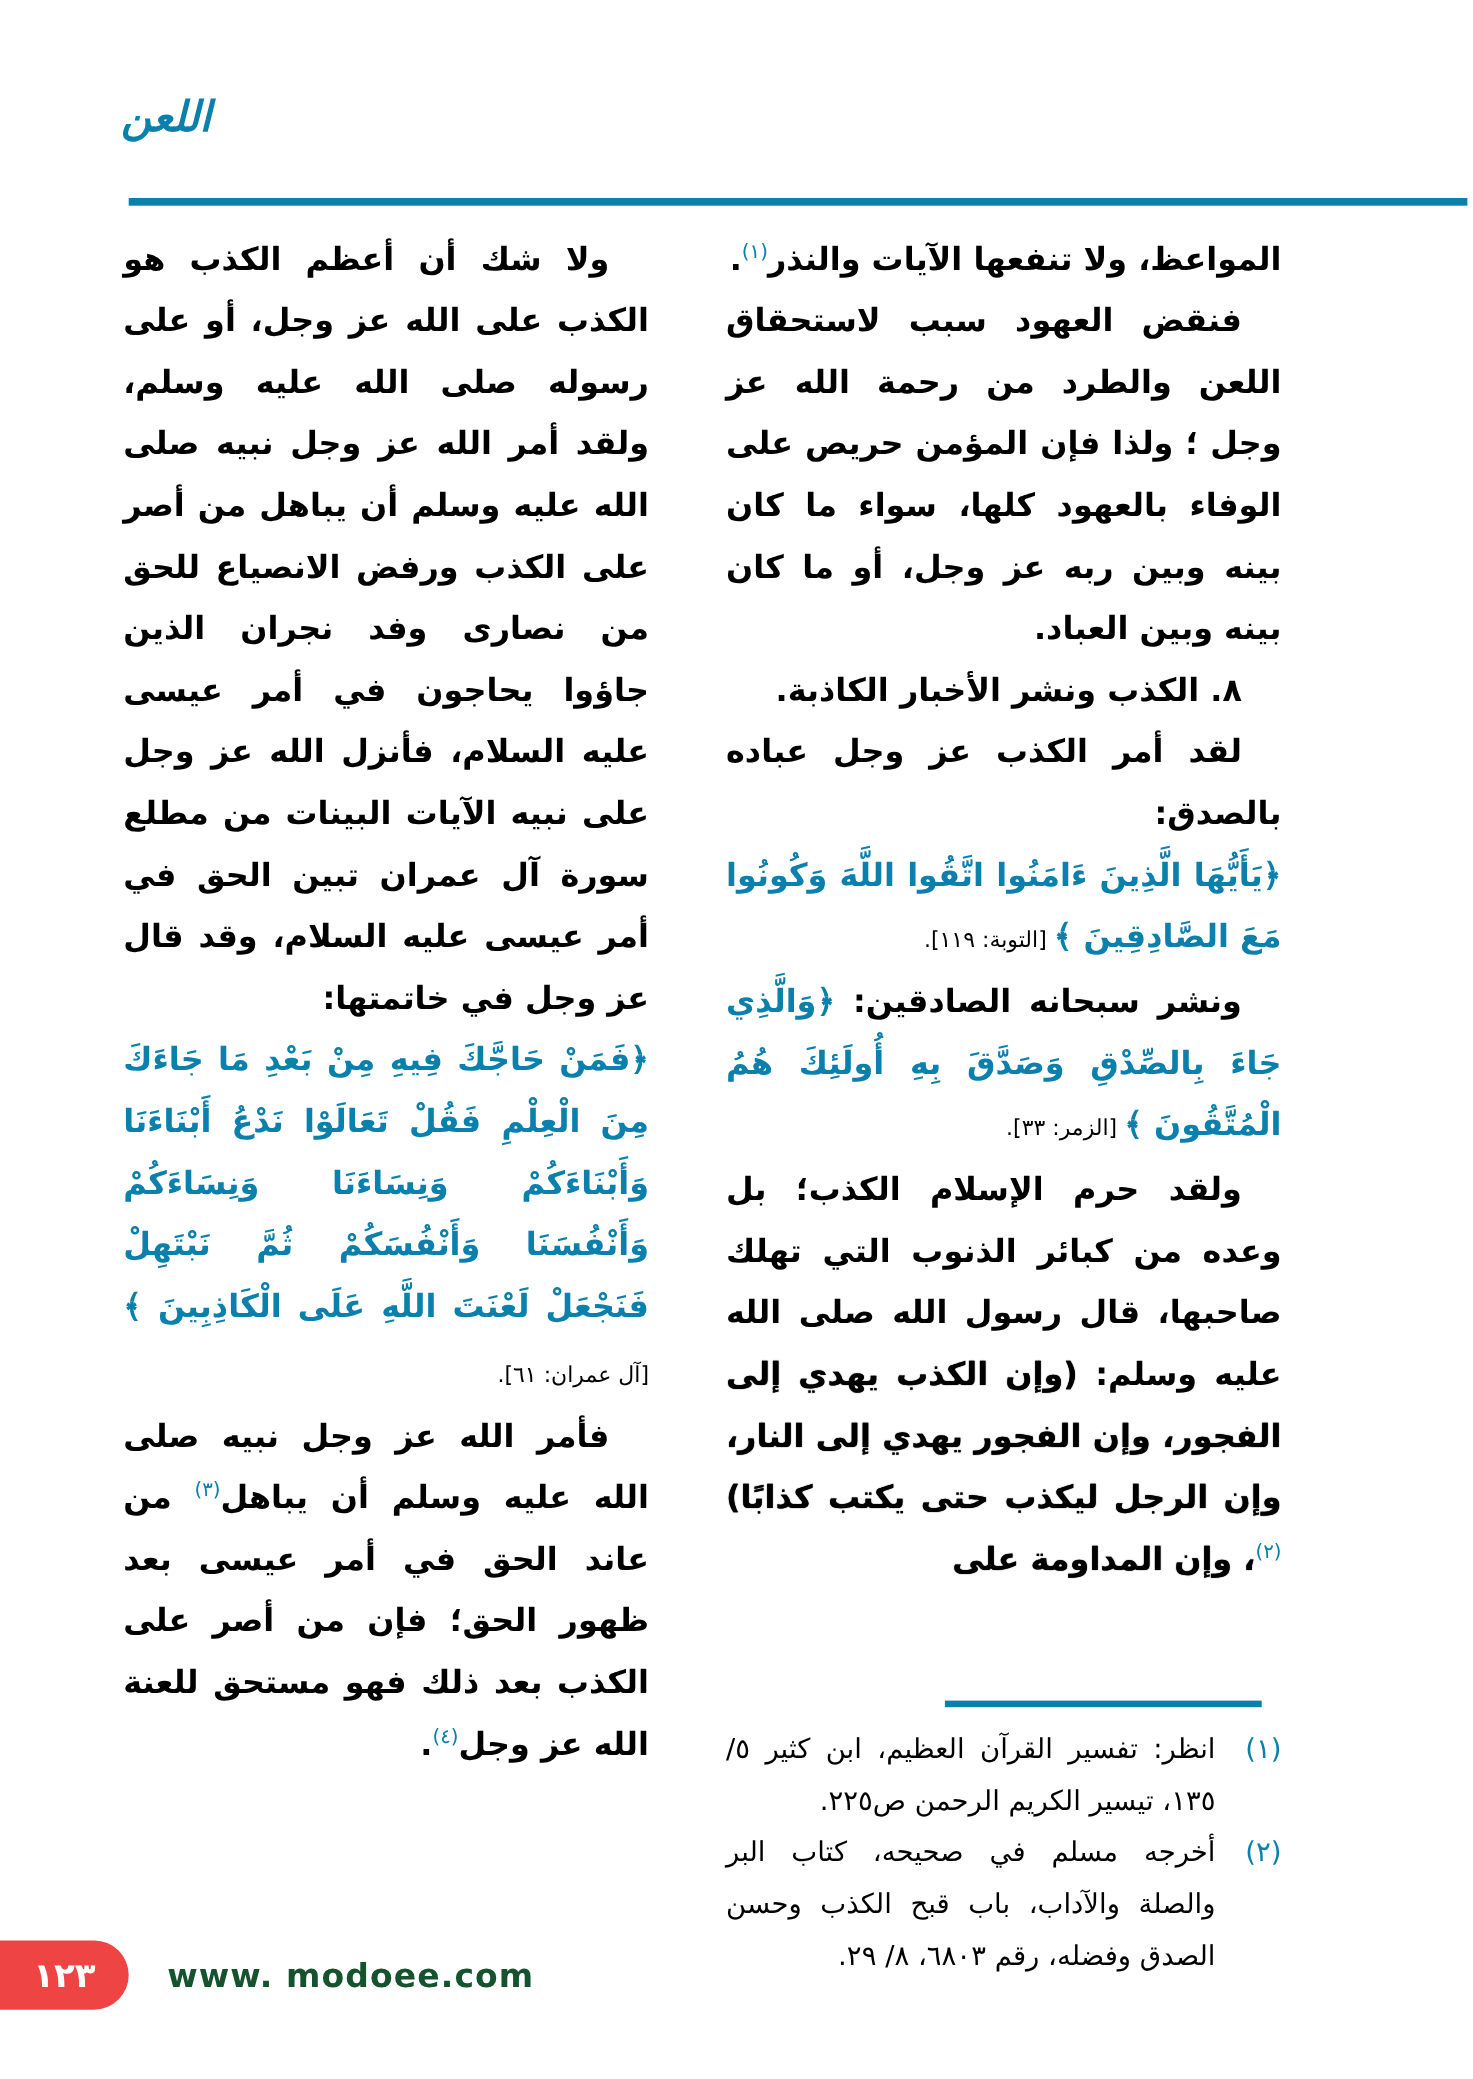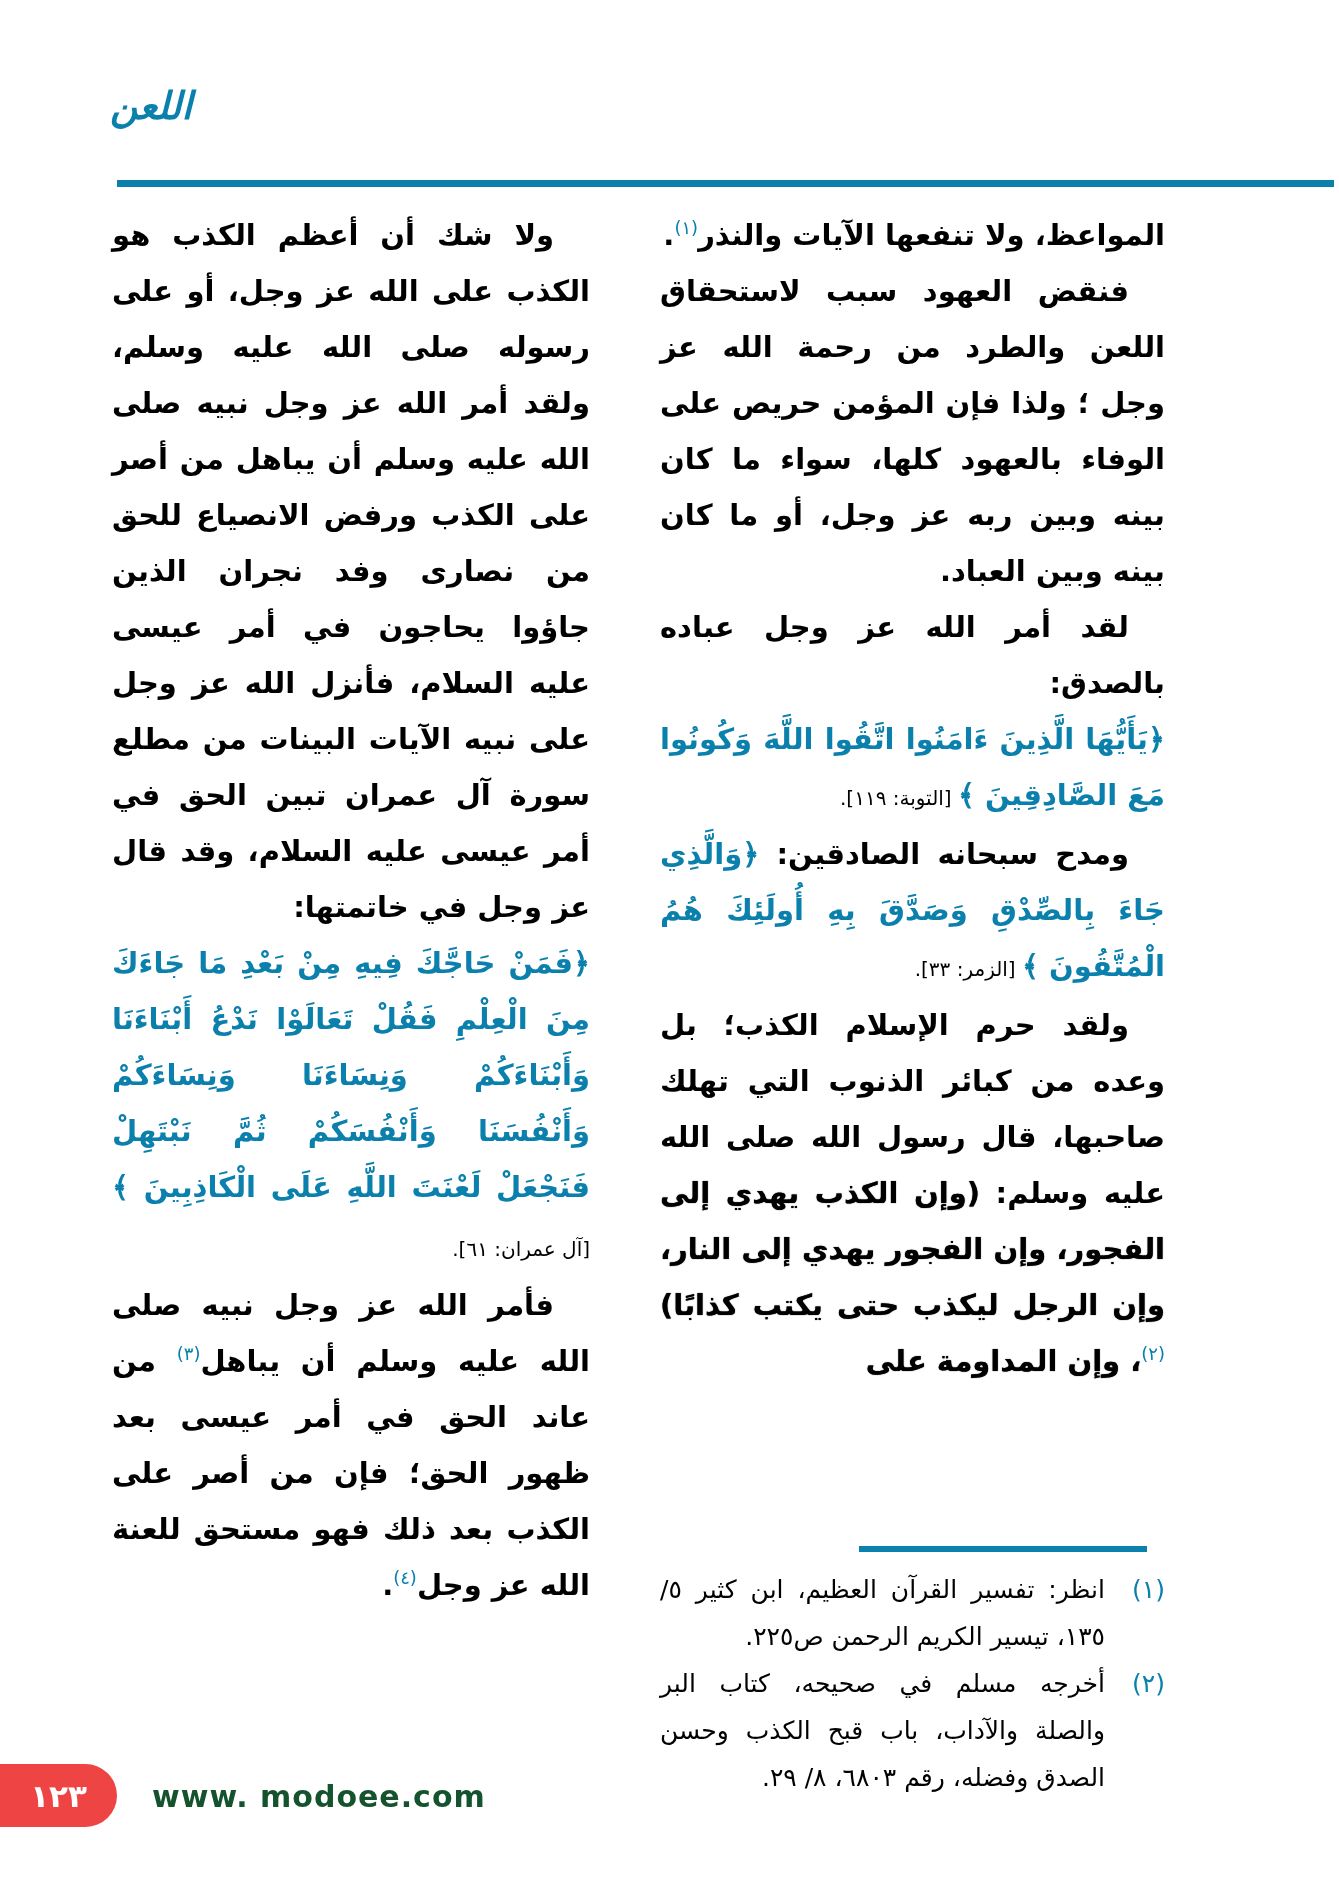--- a/index.html
+++ b/index.html
@@ -129,23 +129,24 @@
 <div class="page">
 
   <div class="header-title">اللعن</div>
 
   <div class="header-rule"></div>
 
   <div class="col col-right">
     <div class="paras">
         <p class="para"><span class="run run-body">المواعظ، ولا تنفعها الآيات والنذر</span><span class="run run-sup">(١)</span><span class="run run-body">.</span></p>
         <p class="para indent"><span class="run run-body">فنقض العهود سبب لاستحقاق اللعن والطرد من رحمة الله عز وجل ؛ ولذا فإن المؤمن حريص على الوفاء بالعهود كلها، سواء ما كان بينه وبين ربه عز وجل، أو ما كان بينه وبين العباد.</span></p>
-        <p class="para indent"><span class="run run-body">لقد أمر الله عز وجل عباده بالصدق:</span></p>
+        <p class="para indent"><span class="run run-body">٨. الكذب ونشر الأخبار الكاذبة.</span></p>
+        <p class="para indent"><span class="run run-body">لقد أمر الكذب عز وجل عباده بالصدق:</span></p>
         <p class="para"><span class="run run-verse">﴿يَأَيُّهَا الَّذِينَ ءَامَنُوا اتَّقُوا اللَّهَ وَكُونُوا مَعَ الصَّادِقِينَ ﴾</span><span class="run run-ref"> [التوبة: ١١٩].</span></p>
-        <p class="para indent"><span class="run run-body">ومدح سبحانه الصادقين: </span><span class="run run-verse">﴿وَالَّذِي جَاءَ بِالصِّدْقِ وَصَدَّقَ بِهِ أُولَئِكَ هُمُ الْمُتَّقُونَ ﴾</span><span class="run run-ref"> [الزمر: ٣٣].</span></p>
+        <p class="para indent"><span class="run run-body">ونشر سبحانه الصادقين: </span><span class="run run-verse">﴿وَالَّذِي جَاءَ بِالصِّدْقِ وَصَدَّقَ بِهِ أُولَئِكَ هُمُ الْمُتَّقُونَ ﴾</span><span class="run run-ref"> [الزمر: ٣٣].</span></p>
         <p class="para indent"><span class="run run-body">ولقد حرم الإسلام الكذب؛ بل وعده من كبائر الذنوب التي تهلك صاحبها، قال رسول الله صلى الله عليه وسلم: </span><span class="run run-bold">(وإن الكذب يهدي إلى الفجور، وإن الفجور يهدي إلى النار، وإن الرجل ليكذب حتى يكتب كذابًا)</span><span class="run run-sup">(٢)</span><span class="run run-bold">، وإن المداومة على</span></p>
       </div>
     <div class="footnotes">
       <div class="fn-rule"></div>
       <div class="fn-list">
           <div class="fn">
             <span class="fn-marker">(١)</span>
             <div class="fn-text">انظر: تفسير القرآن العظيم، ابن كثير ٥/ ١٣٥، تيسير الكريم الرحمن ص٢٢٥.</div>
           </div>
           <div class="fn">

